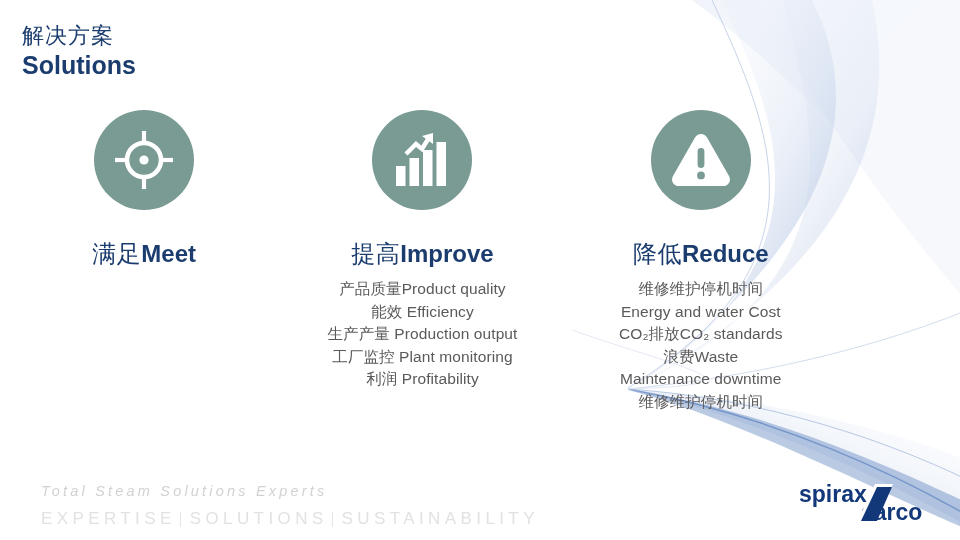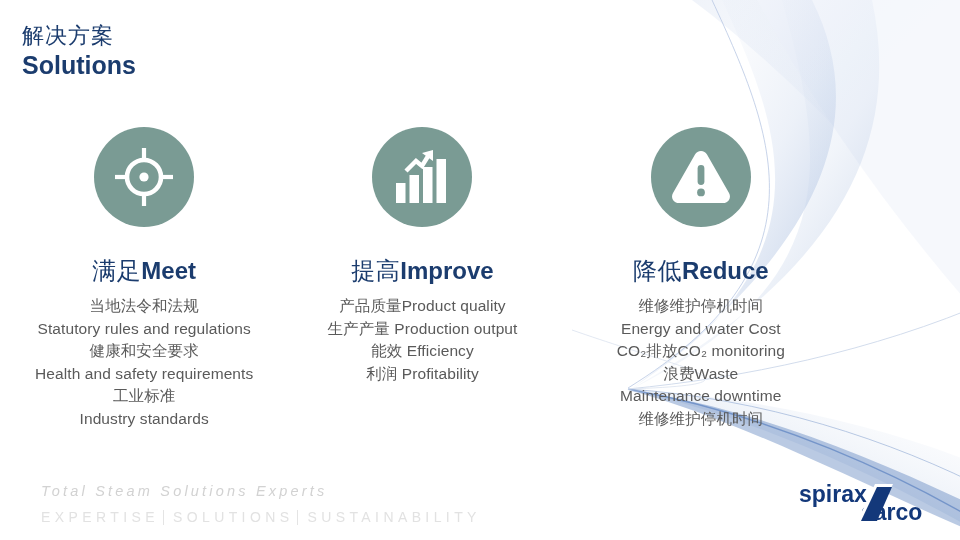--- a/index.html
+++ b/index.html
@@ -45,21 +45,21 @@
     font-weight: bold;
     color: #1b3c6e;
     line-height: 1.25;
     white-space: nowrap;
   }
 
   
   .columns {
     position: absolute;
     left: 0;
-    top: 127px;
+    top: 110px;
     width: 840px;
     display: flex;
   }
   .col {
     width: 302px;
     display: flex;
     flex-direction: column;
     align-items: center;
   }
   .col-1 { margin-left: 5px; }
@@ -108,21 +108,21 @@
     font-weight: normal;
     font-style: italic;
     color: #d2d2d2;
     letter-spacing: 3.2px;
     white-space: nowrap;
   }
   .footer-pillars {
     position: absolute;
     left: 41px;
     top: 509px;
-    font-size: 14px;
+    font-size: 17px;
     color: #e2e2e2;
     letter-spacing: 4.4px;
     white-space: nowrap;
     display: flex;
     align-items: center;
   }
   .pillar-sep {
     display: inline-block;
     width: 1px;
     height: 15px;
@@ -197,69 +197,62 @@
           <circle cx="31" cy="31" r="4.6" fill="#ffffff"></circle>
           <rect x="28.9" y="2" width="4.2" height="14" fill="#ffffff"></rect>
           <rect x="28.9" y="46" width="4.2" height="14" fill="#ffffff"></rect>
           <rect x="2" y="28.9" width="14" height="4.2" fill="#ffffff"></rect>
           <rect x="46" y="28.9" width="14" height="4.2" fill="#ffffff"></rect>
         </svg>
       </div>
       <div class="col-head">
         <span class="cn">满足</span><span class="en">Meet</span>
       </div>
-      <div class="col-lines">
-        <div class="line">当地法令和法规</div>
-        <div class="line">Statutory rules and regulations</div>
-        <div class="line">健康和安全要求</div>
-        <div class="line">Health and safety requirements</div>
-        <div class="line">工业标准</div>
-        <div class="line">Industry standards</div>
-      </div>
     </div>
 
     <div class="col col-2">
       <div class="icon-circle">
         <svg width="60" height="60" viewBox="0 0 60 60" aria-hidden="true">
           <rect x="4" y="36" width="9.5" height="20" fill="#ffffff"></rect>
           <rect x="17.5" y="28" width="9.5" height="28" fill="#ffffff"></rect>
           <rect x="31" y="20" width="9.5" height="36" fill="#ffffff"></rect>
           <rect x="44.5" y="12" width="9.5" height="44" fill="#ffffff"></rect>
           <path d="M14,24 L24,14 L30,19 L38,6" fill="none" stroke="#ffffff" stroke-width="4.4" stroke-linejoin="miter"></path>
           <path d="M41,3 L41,14 L30,6 Z" fill="#ffffff"></path>
         </svg>
       </div>
       <div class="col-head">
         <span class="cn">提高</span><span class="en">Improve</span>
       </div>
       <div class="col-lines">
         <div class="line">产品质量Product quality</div>
+        <div class="line">能效 Efficiency</div>
         <div class="line">生产产量 Production output</div>
-        <div class="line">能效 Efficiency</div>
+        <div class="line">工厂监控 Plant monitoring</div>
         <div class="line">利润 Profitability</div>
       </div>
     </div>
 
     <div class="col col-3">
       <div class="icon-circle">
         <svg width="62" height="58" viewBox="0 0 62 58" aria-hidden="true">
           <path d="M31,3 C33.6,3 35.7,4.4 37,6.6 L59,45 C60.3,47.3 60.3,49.8 59,51.9
                    C57.8,54 55.6,55 53,55 L9,55 C6.4,55 4.2,54 3,51.9
                    C1.7,49.8 1.7,47.3 3,45 L25,6.6 C26.3,4.4 28.4,3 31,3 Z" fill="#ffffff"></path>
           <rect x="27.6" y="17" width="6.8" height="20" rx="3.4" fill="#7a9b94"></rect>
           <circle cx="31" cy="44.4" r="3.9" fill="#7a9b94"></circle>
         </svg>
       </div>
       <div class="col-head">
         <span class="cn">降低</span><span class="en">Reduce</span>
       </div>
       <div class="col-lines">
         <div class="line">维修维护停机时间</div>
         <div class="line">Energy and water Cost</div>
-        <div class="line">CO₂排放CO₂ monitoring</div>
+        <div class="line">CO₂排放CO₂ standards</div>
         <div class="line">浪费Waste</div>
         <div class="line">Maintenance downtime</div>
         <div class="line">维修维护停机时间</div>
       </div>
     </div>
 
   </div>
 
   <div class="footer-tagline">Total Steam Solutions Experts</div>
 

